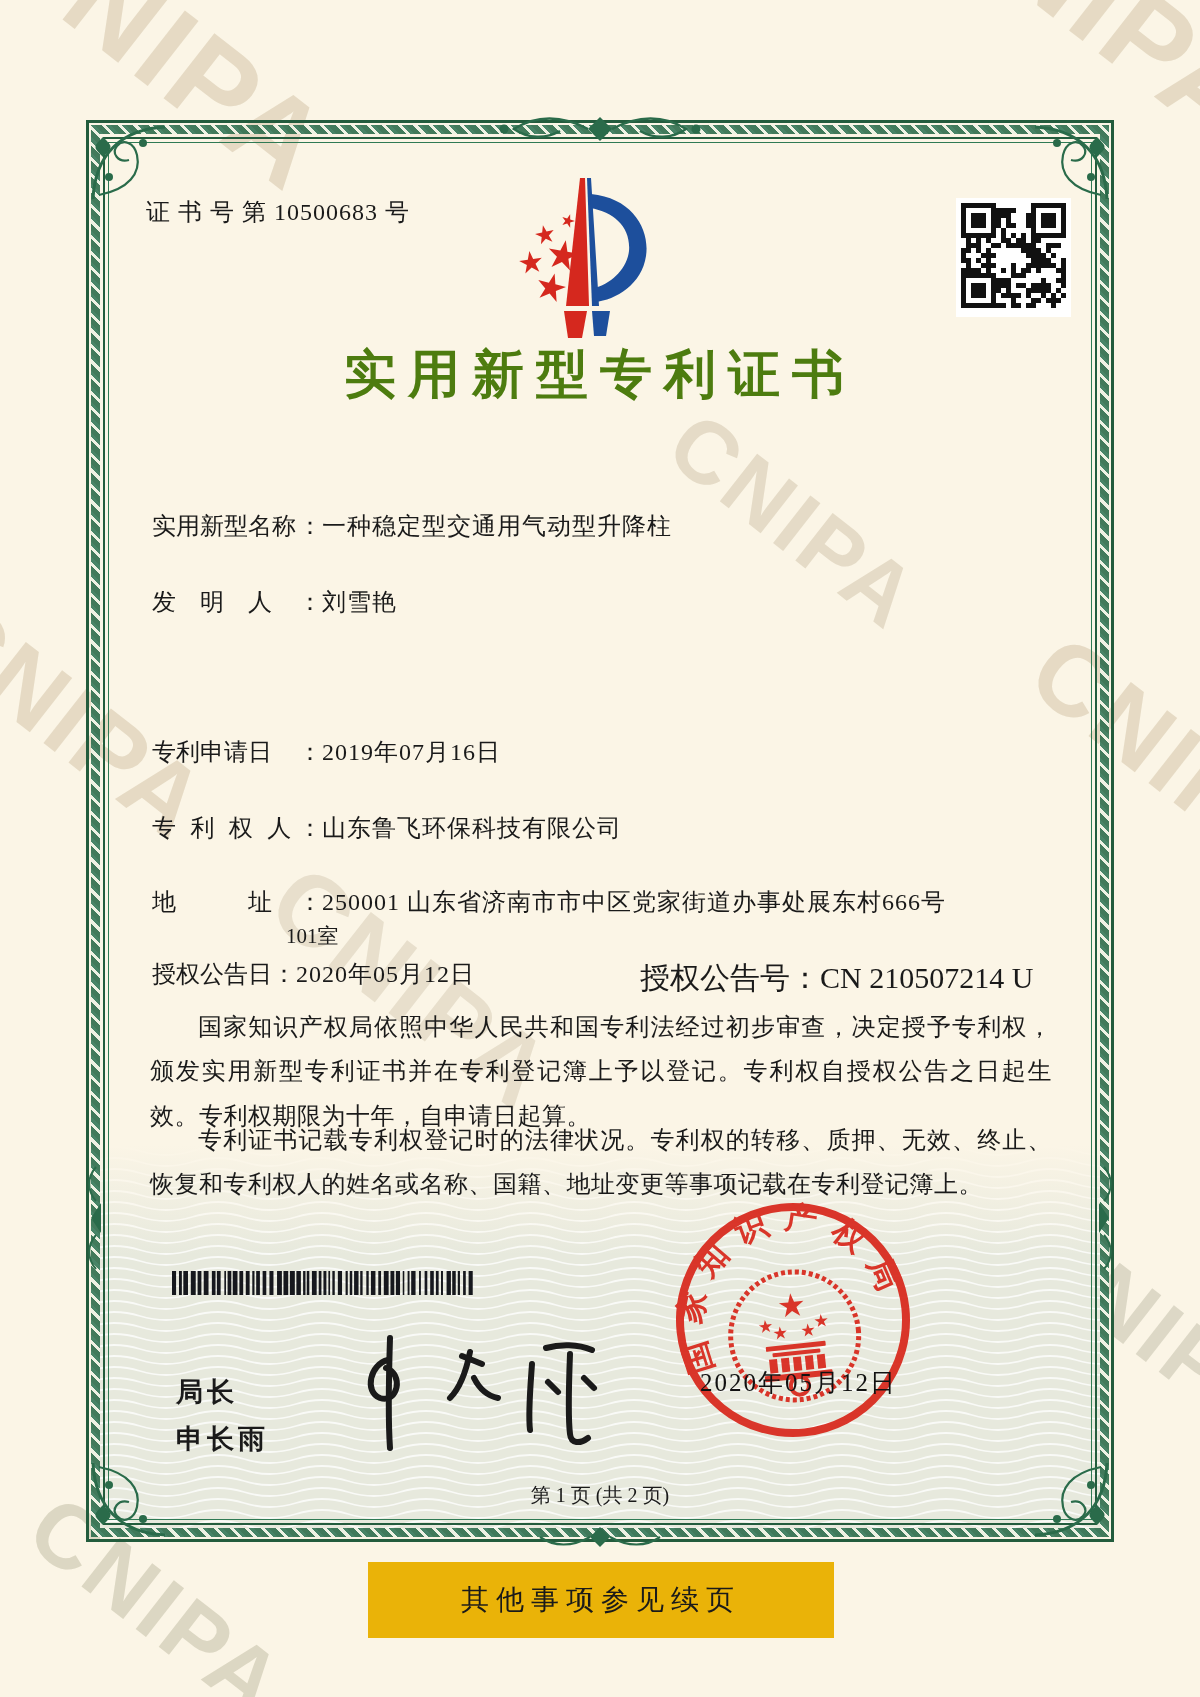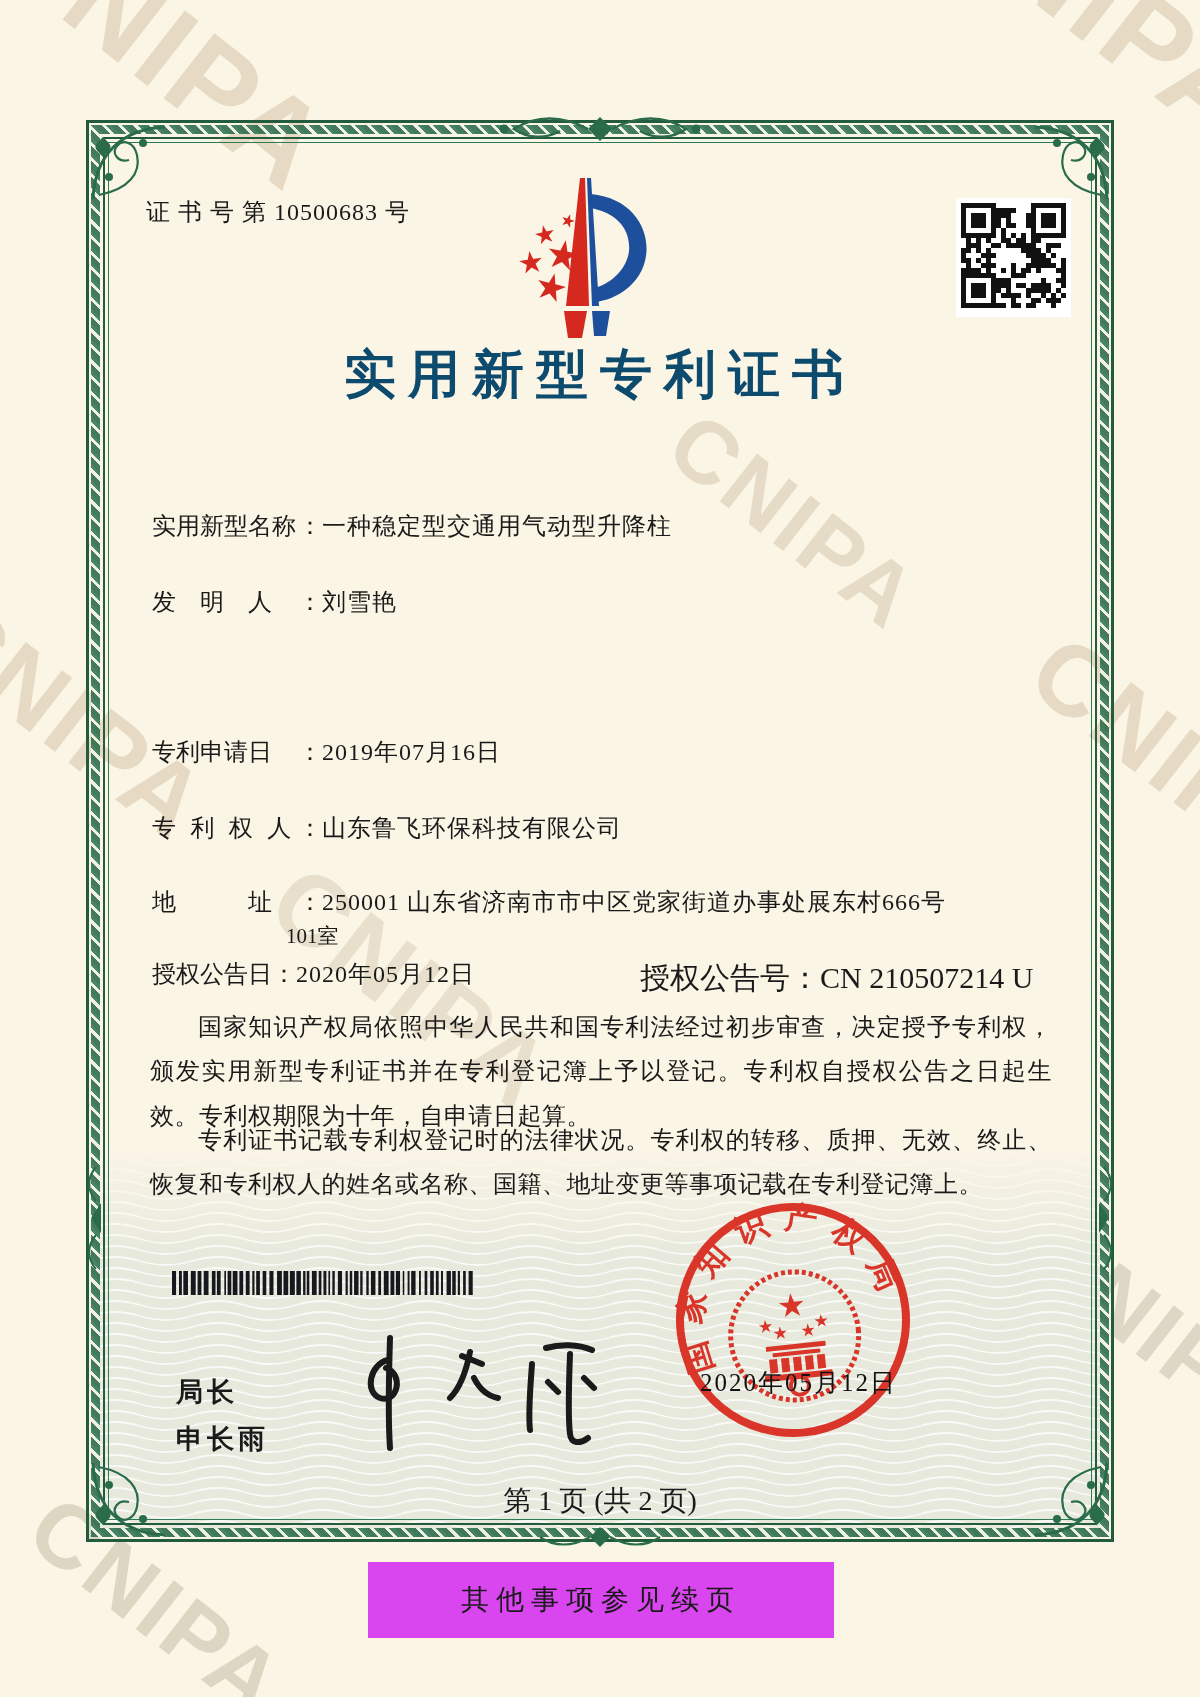--- a/index.html
+++ b/index.html
@@ -45,40 +45,40 @@
   .waveband{ position:absolute; left:98px; top:1145px; width:1004px; height:392px;
     z-index:2; overflow:hidden; background:#e7e9dd; }
   .wavefade{ position:absolute; left:98px; top:1145px; width:1004px; height:110px; z-index:2;
     background:linear-gradient(#fbf5e6, rgba(251,245,230,0)); }
   
   .content{ position:absolute; inset:0; z-index:4; }
   .cert-no{ position:absolute; left:146px; top:196px; font-size:24px; letter-spacing:1px; }
   .logo{ position:absolute; left:468px; top:168px; }
   .qr{ position:absolute; left:956px; top:198px; background:#fff; padding:5px; }
   .title{ position:absolute; left:0; top:340px; width:1200px; text-align:center;
-    font-size:52px; font-weight:bold; letter-spacing:12px; color:#0c4a6e; }
+    font-size:52px; font-weight:bold; letter-spacing:12px; color:#4d7c0f; }
   .field{ position:absolute; left:152px; font-size:24px; }
   .field .lab{ display:inline-block; min-width:146px;font-family:Liberation Mono, monospace; }
   .field .val{ letter-spacing:1px; }
   .addr2{ position:absolute; left:286px; font-size:21px;font-family:Liberation Serif, serif; }
   .grant-no{ position:absolute; left:640px; font-size:30px; }
   .body-par{ position:absolute; left:150px; width:902px; font-size:24px; line-height:1.85;
     text-align:justify; text-indent:2em; letter-spacing:.5px; }
   .barcode{ position:absolute; left:172px; top:1271px; }
   .sig-title{ position:absolute; left:176px; top:1374px; font-size:27px; font-weight:bold;
     font-family:"Liberation Sans","DejaVu Sans",sans-serif; letter-spacing:4px; }
   .sig-name{ position:absolute; left:176px; top:1421px; font-size:27px; font-weight:bold;
     font-family:"Liberation Sans","DejaVu Sans",sans-serif; letter-spacing:4px; }
   .signature{ position:absolute; left:350px; top:1330px; }
   .seal{ position:absolute; left:668px; top:1195px; opacity:.93; }
   .seal-date{ position:absolute; left:700px; top:1366px; font-size:25px; letter-spacing:2px;
     color:#111; z-index:5; }
-  .page-num{ position:absolute; left:0; top:1482px; width:1200px; text-align:center; font-size:28px; }
+  .page-num{ position:absolute; left:0; top:1482px; width:1200px; text-align:center; font-size:20px; }
   .note-box{ position:absolute; left:368px; top:1562px; width:466px; height:76px;
-    background:#d946ef; z-index:4; display:flex; align-items:center; justify-content:center; }
+    background:#eab308; z-index:4; display:flex; align-items:center; justify-content:center; }
   .note-text{ font-size:28px; letter-spacing:7px; }
 </style>
 </head>
 <body>
 
 <div class="wm wm1">CNIPA</div>
 <div class="wm wm2">CNIPA</div>
 <div class="wm wm3">CNIPA</div>
 <div class="wm wm4">CNIPA</div>
 <div class="wm wm5">CNIPA</div>

